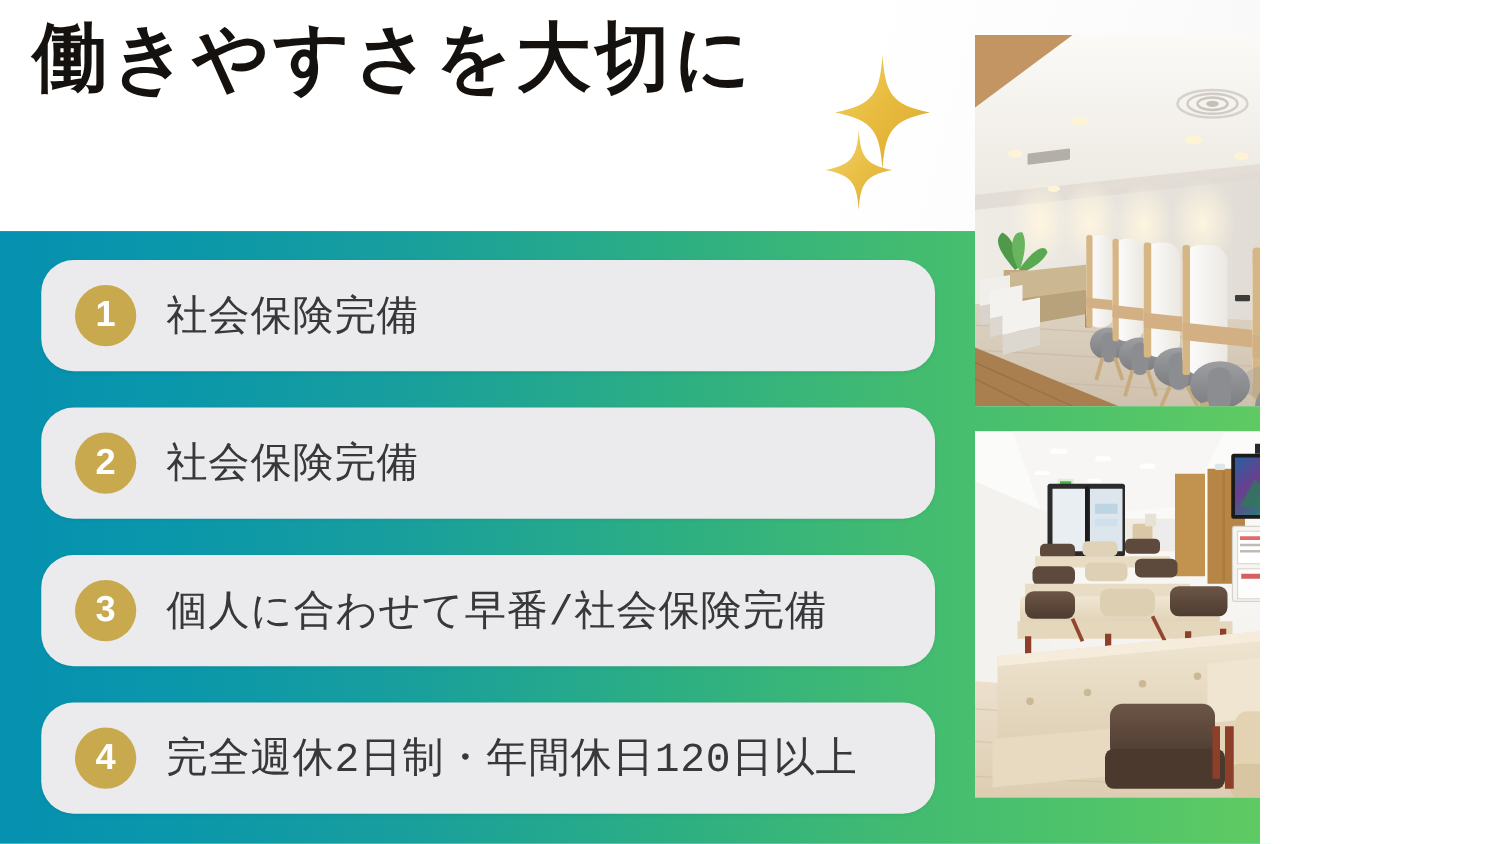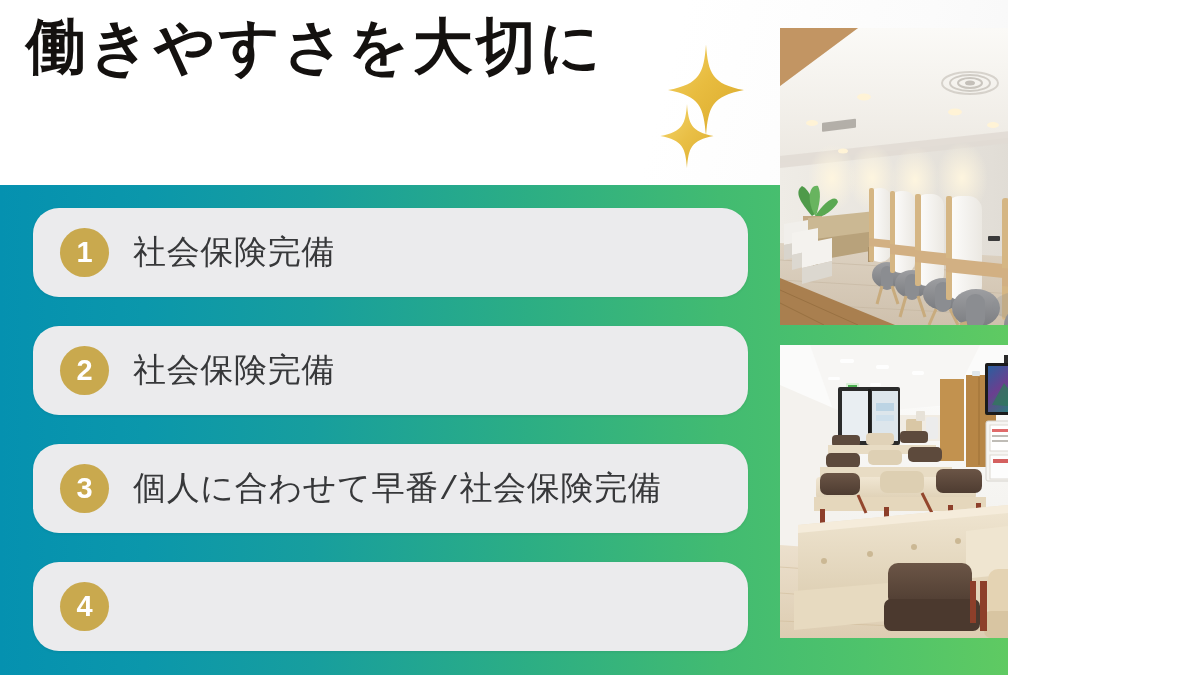--- a/index.html
+++ b/index.html
@@ -192,20 +192,21 @@
       <div class="card-label">社会保険完備</div>
     </div>
 
     <div class="card c3">
       <div class="badge">3</div>
       <div class="card-label">個人に合わせて早番/社会保険完備</div>
     </div>
 
     <div class="card c4">
       <div class="badge">4</div>
+      <div class="card-label">完全週休2日制・年間休日120日以上</div>
     </div>
   </div>
 
   <div class="photo photo-top">
     <svg viewBox="0 0 387 297" preserveAspectRatio="none">
       <defs>
         <linearGradient id="wallG" x1="0" y1="0" x2="1" y2="0">
           <stop offset="0%" stop-color="#efece6"></stop>
           <stop offset="55%" stop-color="#e2ded7"></stop>
           <stop offset="100%" stop-color="#cfcac2"></stop>

